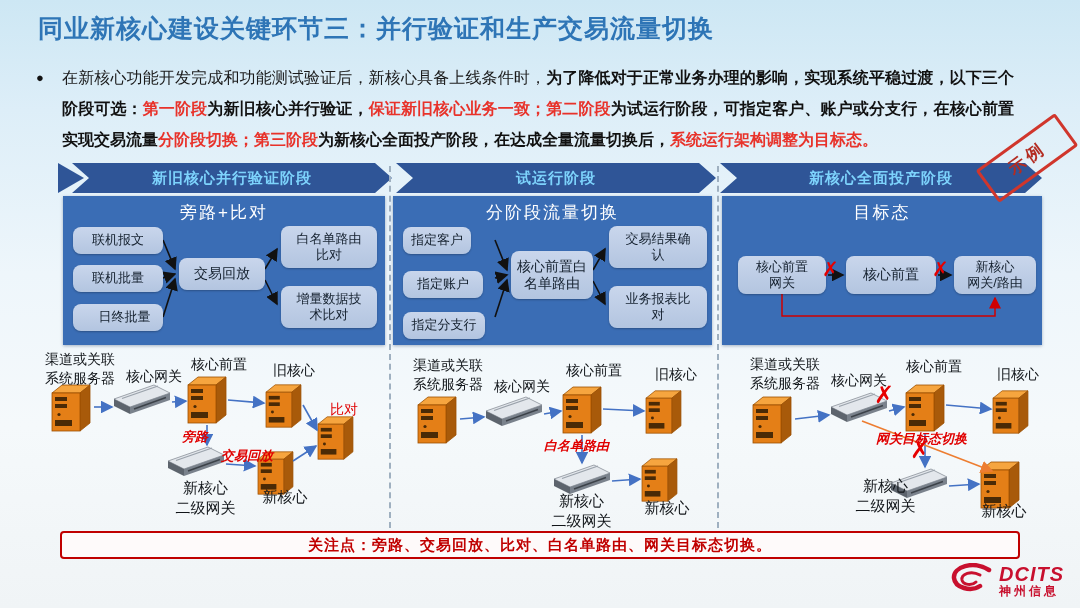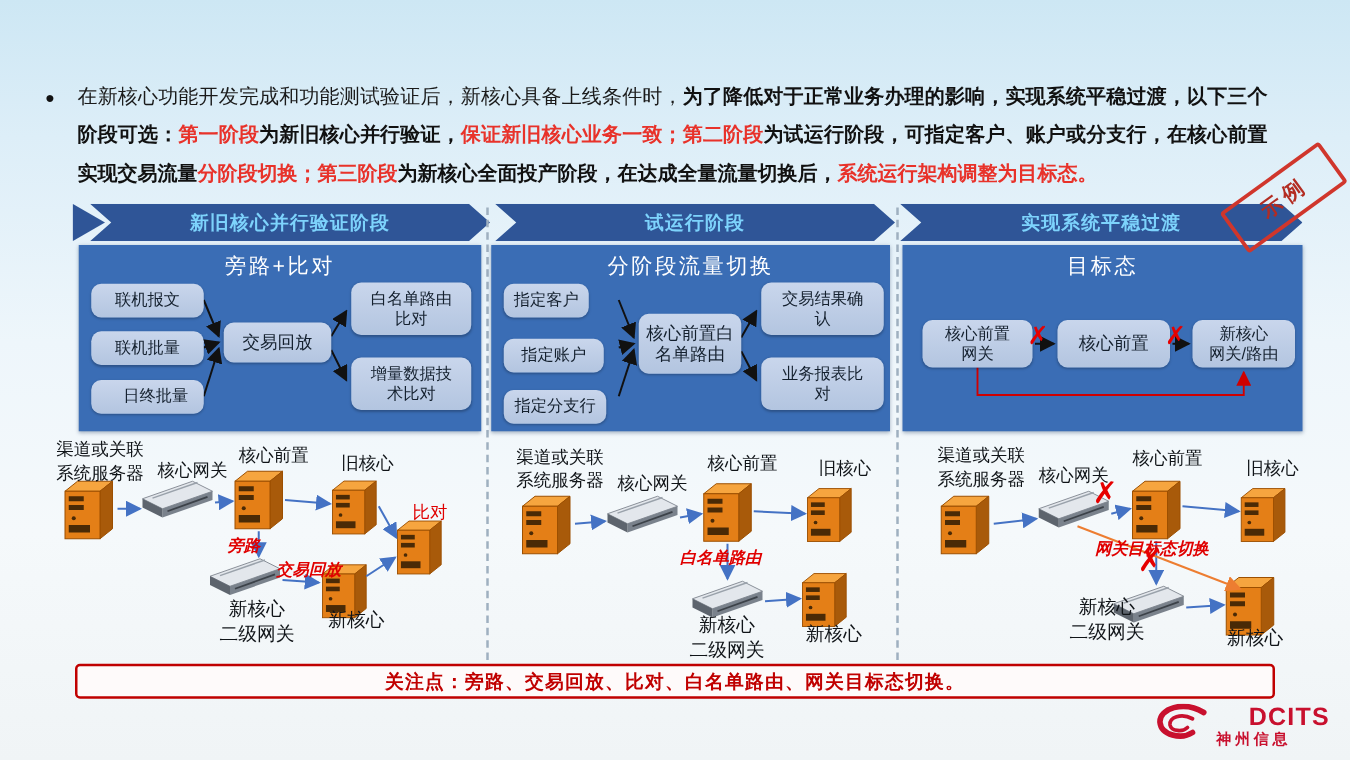--- a/index.html
+++ b/index.html
@@ -41,45 +41,46 @@
   .callout{position:absolute;left:60px;top:531px;width:960px;height:28px;border:2px solid #C00000;border-radius:4px;
     background:#FEFAFA;display:flex;align-items:center;justify-content:center;}
   .callout span{color:#C00000;font-size:15px;font-weight:bold;letter-spacing:1px;}
 
   .stamp{position:absolute;left:978px;top:138px;width:98px;height:40px;border:3px solid #D0362C;border-radius:3px;
     transform:rotate(-36deg);display:flex;align-items:center;justify-content:center;z-index:6;background:transparent;}
   .stamp span{color:#B32C22;font-size:17px;font-weight:bold;letter-spacing:4px;}
 
   .logo{position:absolute;right:16px;bottom:10px;display:flex;align-items:center;gap:6px;}
   .logo-texts{display:flex;flex-direction:column;line-height:1.1;}
-  .logo-brand{font-size:20px;font-weight:bold;color:#C8102E;letter-spacing:1px;margin-left:26px;}
+  .logo-brand{font-size:20px;font-weight:bold;font-style:italic;color:#C8102E;letter-spacing:1px;}
   .logo-company{font-size:12px;font-weight:bold;color:#C8102E;letter-spacing:3px;}
 </style>
 </head>
 <body>
 
 <div class="slide">
 
+  <div class="title">同业新核心建设关键环节三：并行验证和生产交易流量切换</div>
 
   <div class="stamp">
     <span>示例</span>
   </div>
 
   <span class="bullet">●</span>
   <p class="intro-text"><span class="seg">在新核心功能开发完成和功能测试验证后，新核心具备上线条件时，</span><span class="seg b">为了降低对于正常业务办理的影响，实现系统平稳过渡，以下三个阶段可选：</span><span class="seg br">第一阶段</span><span class="seg b">为新旧核心并行验证，</span><span class="seg br">保证新旧核心业务一致；</span><span class="seg br">第二阶段</span><span class="seg b">为试运行阶段，可指定客户、账户或分支行，在核心前置实现交易流量</span><span class="seg br">分阶段切换；</span><span class="seg br">第三阶段</span><span class="seg b">为新核心全面投产阶段，在达成全量流量切换后，</span><span class="seg br">系统运行架构调整为目标态。</span></p>
 
   <div class="arrow-lead"></div>
   <div class="phase-arrow" style="left:72px;width:320px;">
     <span>新旧核心并行验证阶段</span>
   </div>
   <div class="phase-arrow" style="left:396px;width:320px;">
     <span>试运行阶段</span>
   </div>
   <div class="phase-arrow" style="left:720px;width:322px;">
-    <span>实现系统平稳过渡</span>
+    <span>新核心全面投产阶段</span>
   </div>
 
   <div class="vsep" style="left:389px;"></div>
   <div class="vsep" style="left:717px;"></div>
 
   <div class="panel" style="left:63px;width:322px;">
     <div class="panel-title">旁路+比对</div>
     <svg class="panel-svg" width="322" height="149">
       <defs>
         <marker id="mk1" markerWidth="8" markerHeight="8" refX="7" refY="4" orient="auto">

